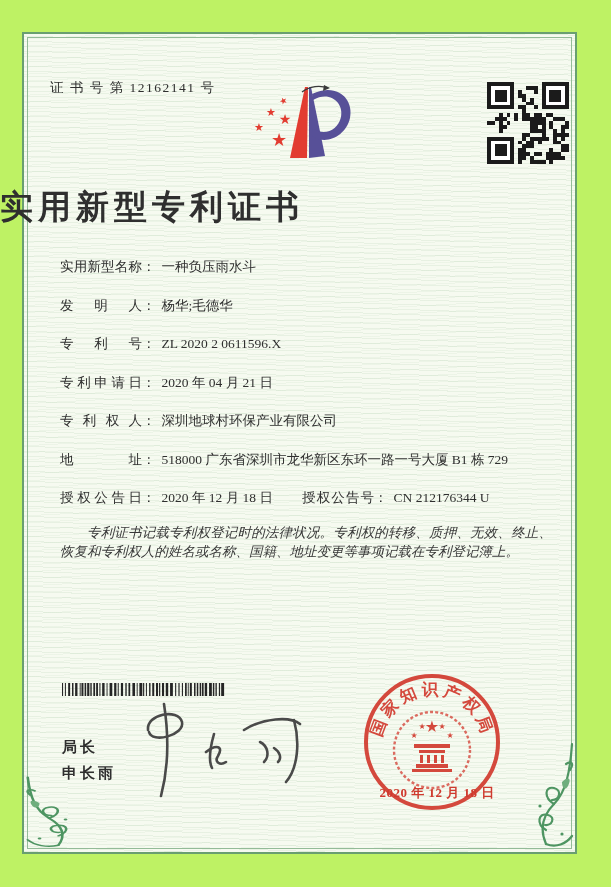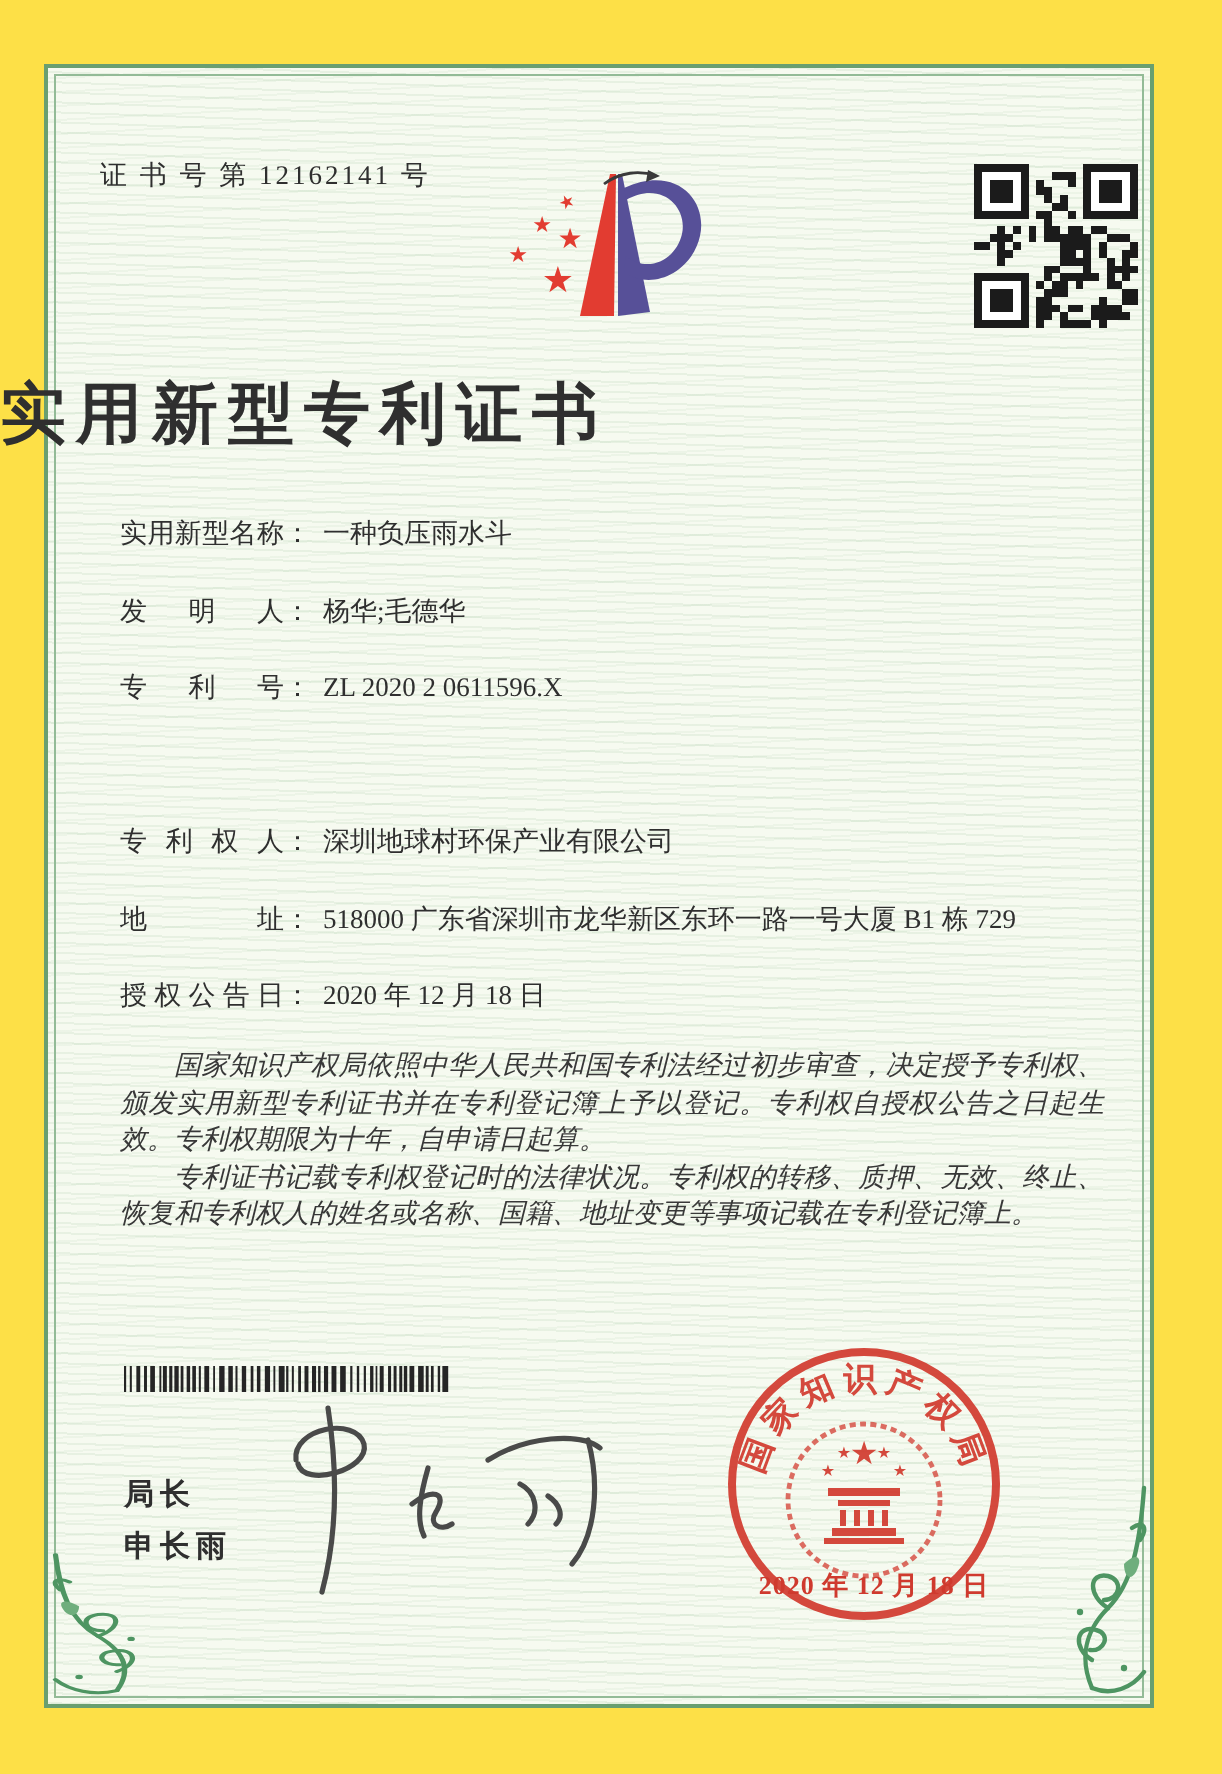--- a/index.html
+++ b/index.html
@@ -1,19 +1,19 @@
 <!DOCTYPE html>
 <html><head>
 <meta charset="utf-8">
 <style>
   html,body{margin:0;padding:0;}
   body{background:#e9e9e6;}
   .page{
     position:relative;width:611px;height:887px;margin:0 auto;
-    background:#fde047;overflow:hidden;
+    background:#bef264;overflow:hidden;
     font-family:"Liberation Serif","DejaVu Serif",serif;color:#2f2f2f;
   }
   .frame{
     position:absolute;left:22px;top:32px;width:551px;height:818px;
     border:2px solid #699f70;background:#f6faf0;
     background-image:
       repeating-linear-gradient(2deg, rgba(140,185,140,.14) 0 1px, transparent 1px 5px),
       repeating-linear-gradient(-3deg, rgba(140,185,140,.09) 0 1px, transparent 1px 7px);
   }
   .frame::after{content:"";position:absolute;inset:3px;border:1px solid #93bb97;pointer-events:none;}
@@ -194,32 +194,37 @@
 
   <div class="abs row" style="top:258px">
     <span class="flabel">实用新型名称</span><span>：</span><span class="fvalue">一种负压雨水斗</span>
   </div>
   <div class="abs row" style="top:297px">
     <span class="flabel">发明人</span><span>：</span><span class="fvalue">杨华;毛德华</span>
   </div>
   <div class="abs row" style="top:335px">
     <span class="flabel">专利号</span><span>：</span><span class="fvalue">ZL 2020 2 0611596.X</span>
   </div>
+  <div class="abs row" style="top:374px">
+    <span class="flabel">专利申请日</span><span>：</span><span class="fvalue">2020 年 04 月 21 日</span>
+  </div>
   <div class="abs row" style="top:412px">
     <span class="flabel">专利权人</span><span>：</span><span class="fvalue">深圳地球村环保产业有限公司</span>
   </div>
   <div class="abs row" style="top:451px">
     <span class="flabel">地址</span><span>：</span><span class="fvalue">518000 广东省深圳市龙华新区东环一路一号大厦 B1 栋 729</span>
   </div>
   <div class="abs row" style="top:489px">
     <span class="flabel">授权公告日</span><span>：</span><span class="fvalue">2020 年 12 月 18 日</span>
+    <span class="pair2">
+      <span class="flabel" style="width:72px">授权公告号</span><span>：</span><span class="fvalue">CN 212176344 U</span>
+    </span>
   </div>
 
   <div class="abs body-text">
-    <p>国家知识产权局依照中华人民共和国专利法经过初步审查，决定授予专利权、颁发实用新型专利证书并在专利登记簿上予以登记。专利权自授权公告之日起生效。专利权期限为十年，自申请日起算。</p>
     <p>专利证书记载专利权登记时的法律状况。专利权的转移、质押、无效、终止、恢复和专利权人的姓名或名称、国籍、地址变更等事项记载在专利登记簿上。</p>
   </div>
 
   <svg class="abs" style="left:62px;top:683px" width="165" height="13" viewBox="0 0 165 13">
       <rect x="0" y="0" width="1.0745612382888794" height="13" fill="#252525"></rect>
       <rect x="2.8930112600326536" y="0" width="1.0266627788543703" height="13" fill="#252525"></rect>
       <rect x="6.175945830345154" y="0" width="1.951584792137146" height="13" fill="#252525"></rect>
       <rect x="10.015537405014038" y="0" width="1.4698753118515016" height="13" fill="#252525"></rect>
       <rect x="13.114338994026184" y="0" width="2.3508291006088258" height="13" fill="#252525"></rect>
       <rect x="17.70079755783081" y="0" width="0.9481448888778687" height="13" fill="#252525"></rect>

